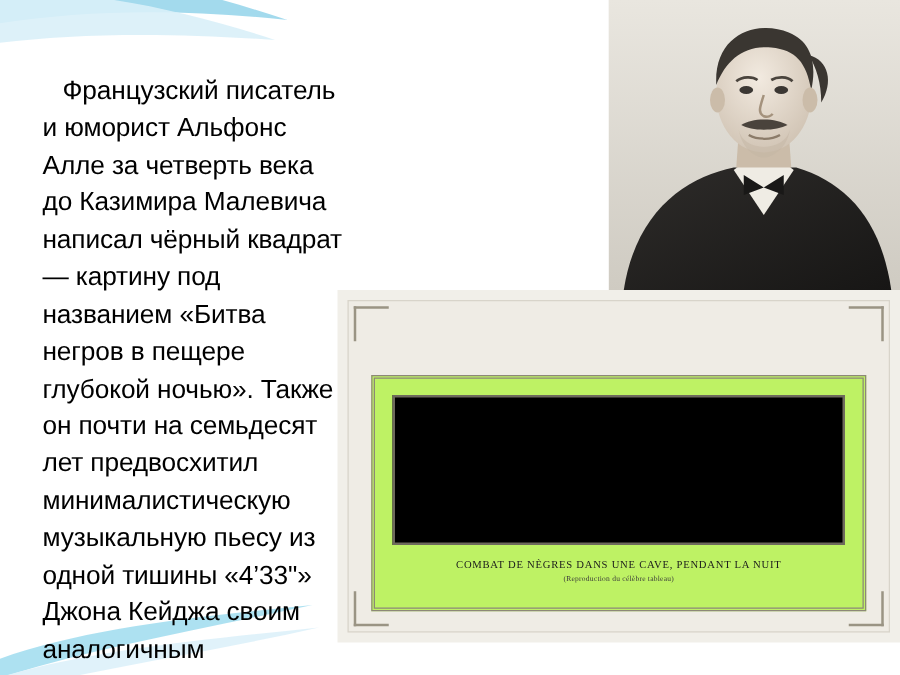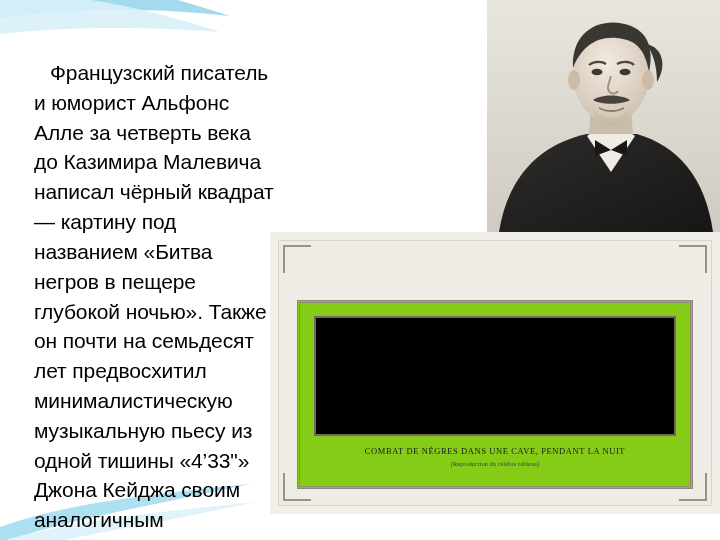--- a/index.html
+++ b/index.html
@@ -90,21 +90,21 @@
     background: #efece5;
     border: 1px solid #d8d4ca;
   }
   .frame-outer {
     position: absolute;
     left: 18px;
     top: 14px;
     right: 18px;
     bottom: 16px;
     border: 3px double #8d8878;
-    background: #84cc16;
+    background: #bef264;
     margin-top: 45px;
   }
   .frame-inner {
     position: absolute;
     left: 14px;
     top: 13px;
     right: 14px;
     bottom: 50px;
     background: #000000;
     border: 2px solid #6e6a5d;

